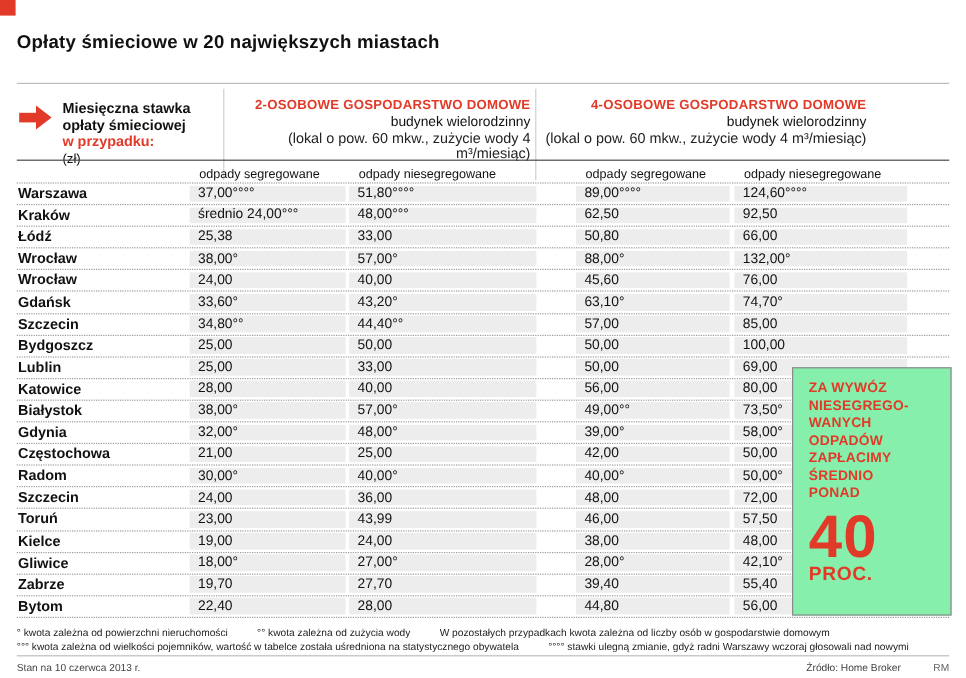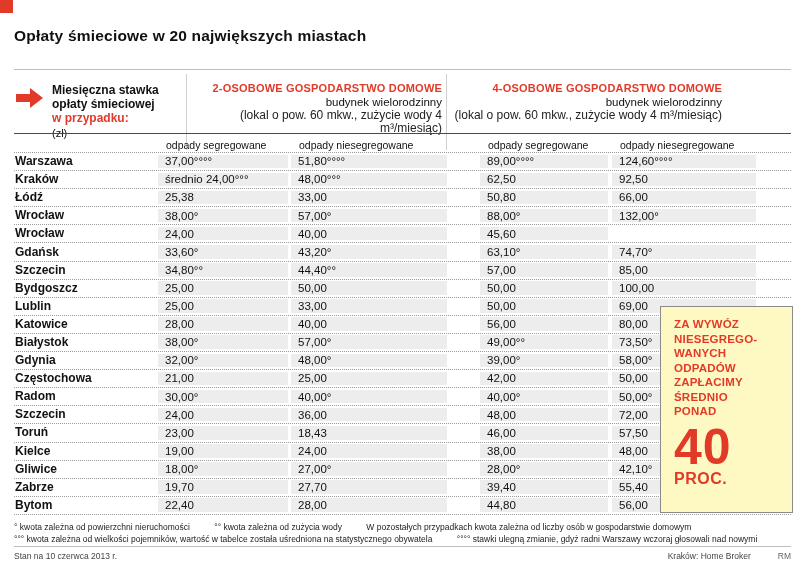--- a/index.html
+++ b/index.html
@@ -42,21 +42,21 @@
   .row{position:relative;height:18.1px;box-sizing:border-box;border-bottom:1px dotted #9a9a9a;}
   .city{position:absolute;left:1px;top:0;bottom:1px;display:flex;align-items:center;
     font-size:12px;font-weight:bold;color:#111;white-space:nowrap;}
   .cell{position:absolute;top:1.5px;bottom:2px;background:#ededed;display:flex;align-items:center;
     padding-left:7px;font-size:11.5px;color:#111;white-space:nowrap;box-sizing:border-box;}
   .c1{left:144px;width:130px;} .c2{left:277px;width:156px;}
   .c3{left:466px;width:128px;text-align:center;} .c4{left:598px;width:144px;}
 
   
   .badge{position:absolute;left:660px;top:306px;width:133px;height:207px;box-sizing:border-box;
-    background:#fef9c3;border:1px solid #8a8a8a;padding:10px 6px 6px 13px;z-index:5;}
+    background:#86efac;border:1px solid #8a8a8a;padding:10px 6px 6px 13px;z-index:5;}
   .badge-text{font-size:11.5px;font-weight:bold;color:#e23a28;line-height:14.5px;
     white-space:pre-line;letter-spacing:.2px;}
   .badge-number{font-size:50px;font-weight:bold;color:#e23a28;line-height:46px;margin-top:5px;letter-spacing:1px;}
   .badge-unit{font-size:16px;font-weight:bold;color:#e23a28;line-height:18px;letter-spacing:.5px;}
 
   
   .footnotes{position:absolute;left:14px;top:521px;width:777px;font-size:8.5px;color:#222;}
   .fn-line{line-height:12px;white-space:nowrap;}
   .fn-line span{display:inline-block;margin-right:22px;}
   .footer{position:absolute;left:14px;top:551px;width:777px;display:flex;align-items:baseline;
@@ -143,20 +143,21 @@
       <span class="cell c2">57,00°</span>
       <span class="cell c3">88,00°</span>
       <span class="cell c4">132,00°</span>
     </div>
 
     <div class="row">
       <span class="city">Wrocław</span>
       <span class="cell c1">24,00</span>
       <span class="cell c2">40,00</span>
       <span class="cell c3">45,60</span>
+      <span class="cell c4">76,00</span>
     </div>
 
     <div class="row">
       <span class="city">Gdańsk</span>
       <span class="cell c1">33,60°</span>
       <span class="cell c2">43,20°</span>
       <span class="cell c3">63,10°</span>
       <span class="cell c4">74,70°</span>
     </div>
 
@@ -228,21 +229,21 @@
       <span class="city">Szczecin</span>
       <span class="cell c1">24,00</span>
       <span class="cell c2">36,00</span>
       <span class="cell c3">48,00</span>
       <span class="cell c4">72,00</span>
     </div>
 
     <div class="row">
       <span class="city">Toruń</span>
       <span class="cell c1">23,00</span>
-      <span class="cell c2">18,43</span>
+      <span class="cell c2">43,99</span>
       <span class="cell c3">46,00</span>
       <span class="cell c4">57,50</span>
     </div>
 
     <div class="row">
       <span class="city">Kielce</span>
       <span class="cell c1">19,00</span>
       <span class="cell c2">24,00</span>
       <span class="cell c3">38,00</span>
       <span class="cell c4">48,00</span>
@@ -295,17 +296,17 @@
       <span>°°° kwota zależna od wielkości pojemników, wartość w tabelce została uśredniona na statystycznego obywatela</span>
       <span>°°°° stawki ulegną zmianie, gdyż radni Warszawy wczoraj głosowali nad nowymi</span>
     </div>
   </div>
 
   <div class="rule rule-footer"></div>
 
   <div class="footer">
     <span class="f-left">Stan na 10 czerwca 2013 r.</span>
     <span class="f-spacer"></span>
-    <span class="f-source">Kraków: Home Broker</span>
+    <span class="f-source">Źródło: Home Broker</span>
     <span class="f-rm">RM</span>
   </div>
 
 </div>
 
 </body></html>

